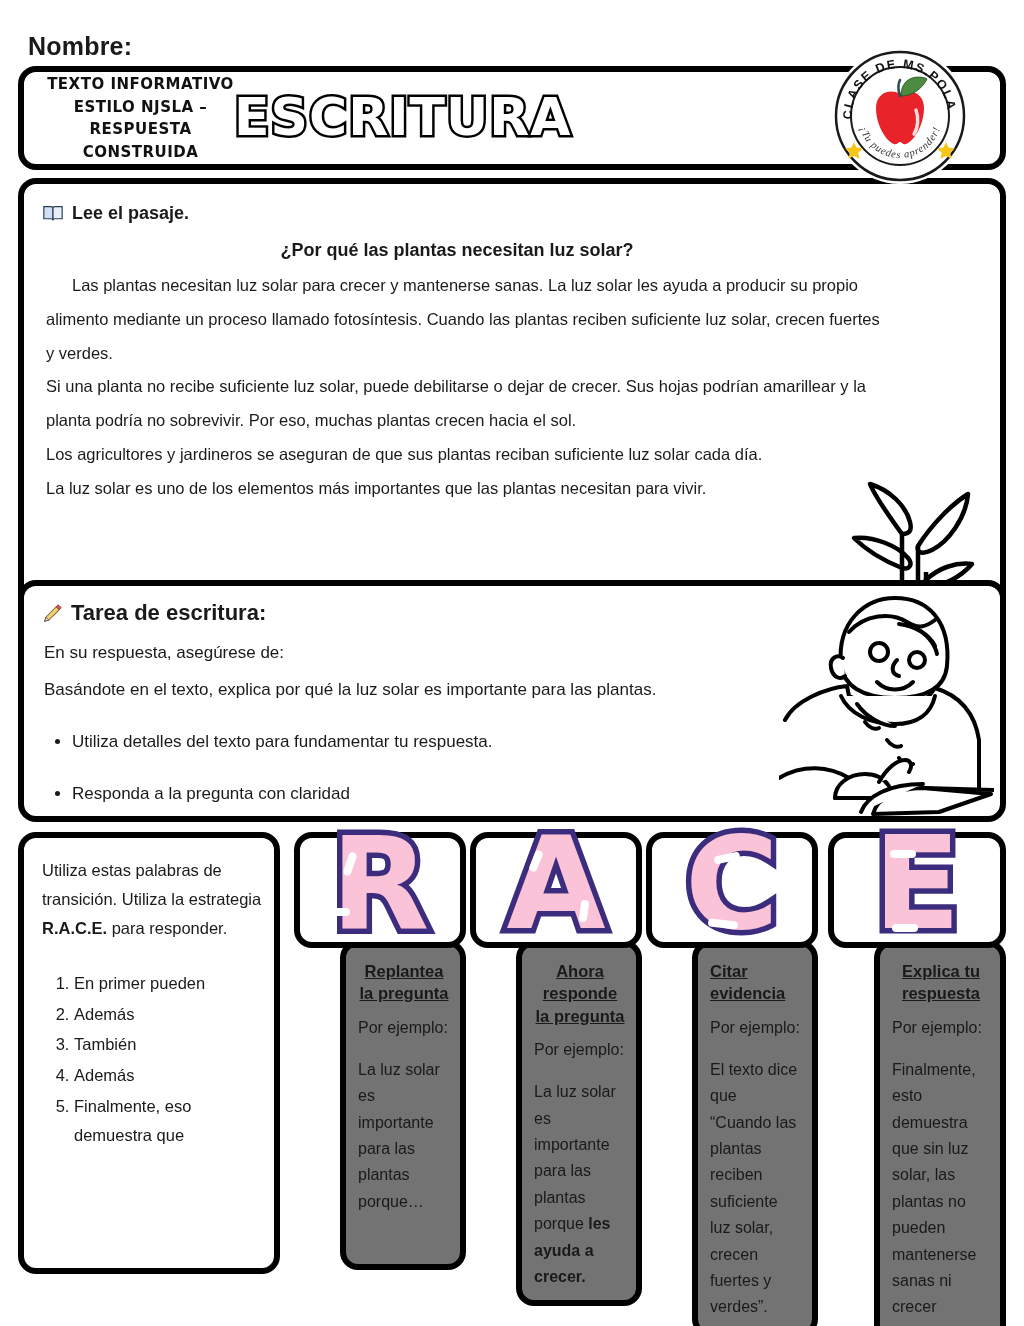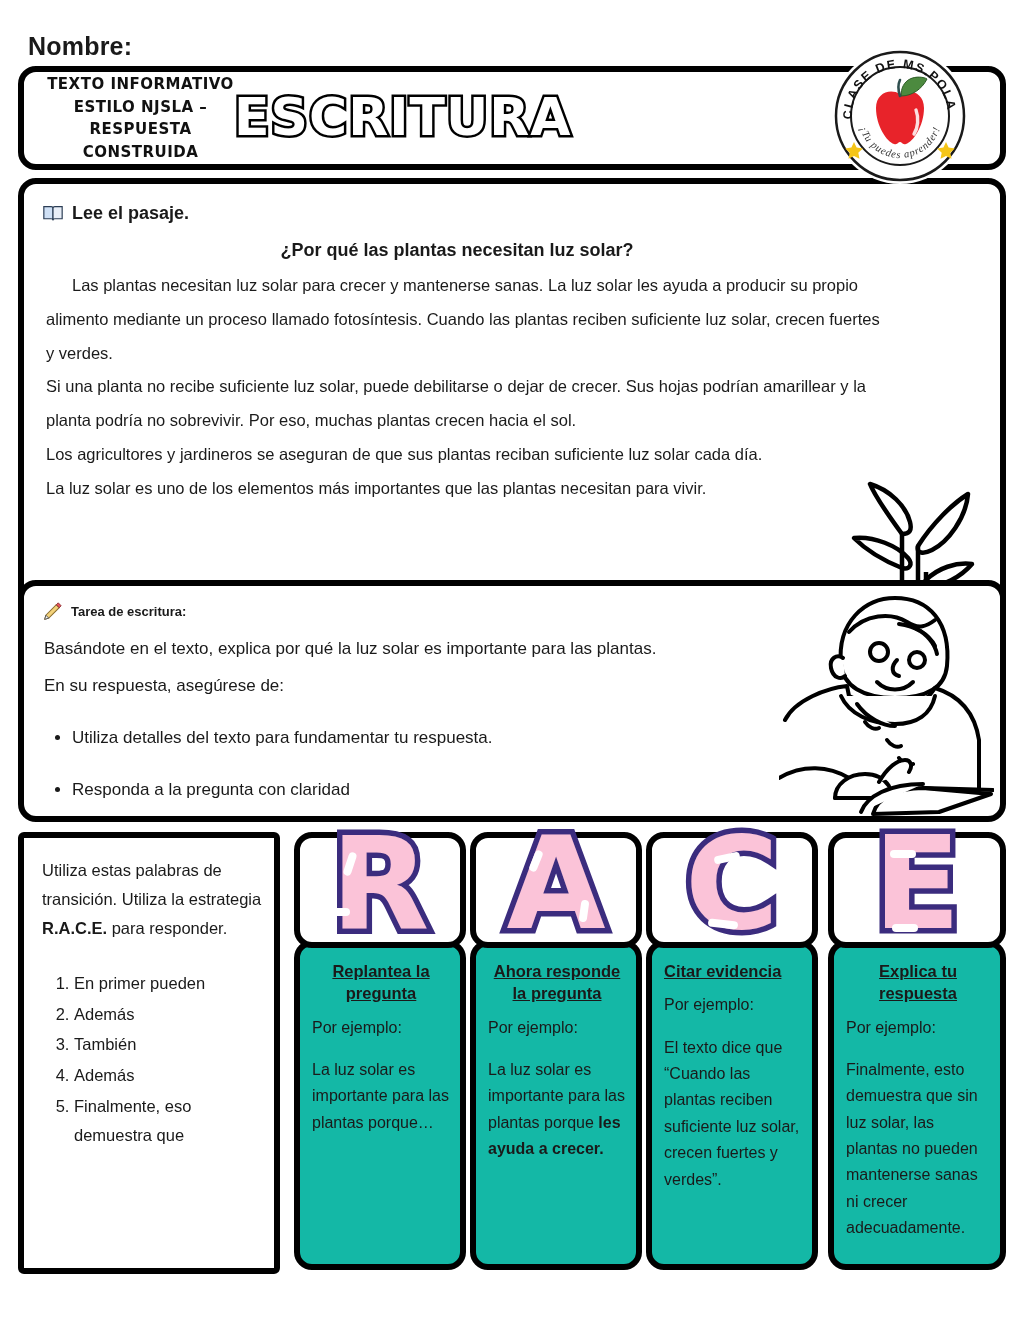--- a/index.html
+++ b/index.html
@@ -80,36 +80,36 @@
   .passage-body p { margin: 0; }
   .passage-body p.indent { text-indent: 26px; }
 
   
   .plant-art { position: absolute; right: 10px; bottom: 0px; }
 
   
   .task-panel { left: 18px; top: 580px; width: 988px; height: 242px; }
   .task-head {
     display: flex; align-items: center; gap: 7px;
-    font-size: 13px; font-weight: bold; padding: 14px 0 0 18px;
+    font-size: 22px; font-weight: bold; padding: 14px 0 0 18px;
   }
   .task-body { padding: 6px 230px 0 20px; font-size: 17px; line-height: 1.95; }
   .task-body p { margin: 4px 0 0 0; }
   .task-list { margin: 6px 0 0 28px; }
   .task-list li { margin: 19px 0; font-size: 17px; }
 
   
   .student-art { position: absolute; right: 6px; top: 6px; }
 
   
   .race-row { position: absolute; left: 18px; top: 832px; width: 988px; height: 442px; }
 
   .transition-panel {
     position: absolute; left: 0; top: 0; width: 262px; height: 442px;
-    border: 6px solid #000; border-radius: 6px; background: #fff;
+    border: 6px solid #000; border-radius: 18px; background: #fff;
     padding: 18px 4px 10px 18px;
   }
   .transition-panel .intro { font-size: 16.5px; line-height: 1.75; }
   .transition-panel ol { margin: 26px 0 0 32px; }
   .transition-panel ol li { font-size: 16.5px; line-height: 1.75; margin-bottom: 2px; }
 
   .race-col { position: absolute; top: 0; width: 172px; }
   .race-col.c1 { left: 276px; }
   .race-col.c2 { left: 452px; }
   .race-col.c3 { left: 628px; }
@@ -129,22 +129,22 @@
     position: relative; top: -6px;
     z-index: 2;
   }
   .letter-box .shine {
     position: absolute; background: #fff; border-radius: 8px; z-index: 3;
     pointer-events: none;
   }
 
   .text-box {
     margin-top: -8px;
-    border: 6px solid #000; border-radius: 18px; background: #14b8a6;
-    min-height: 330px; padding: 14px 10px 10px 12px;
+    border: 6px solid #000; border-radius: 18px; background: #737373;
+    min-height: 330px; padding: 14px 10px 10px 12px; margin-left: 46px;
   }
   .rc-title {
     font-size: 16.5px; font-weight: bold; text-decoration: underline;
     text-align: center; line-height: 1.35; margin-bottom: 10px;
   }
   .c3 .rc-title { text-align: left; }
   .rc-sample { font-size: 16px; line-height: 1.65; }
   .rc-sample p { margin: 0 0 16px 0; }
   .rc-sample p:last-child { margin-bottom: 0; }
   .rc-sample b { font-weight: bold; }
@@ -227,22 +227,22 @@
   <div class="panel task-panel">
     <div class="task-head">
       <svg class="ico" viewBox="0 0 24 24">
         <path d="M3 21l1.2-4.4L15.6 5.2l3.2 3.2L7.4 19.8z" fill="#F3D27A" stroke="#8a6d2f" stroke-width="1.1"></path>
         <path d="M15.6 5.2l2.1-2.1 3.2 3.2-2.1 2.1z" fill="#E8555A" stroke="#8a3034" stroke-width="1"></path>
         <path d="M3 21l1.2-4.4 3.2 3.2z" fill="#f4f4f4" stroke="#555" stroke-width="1"></path>
       </svg>
       <span>Tarea de escritura:</span>
     </div>
     <div class="task-body">
+      <p>En su respuesta, asegúrese de:</p>
       <p>Basándote en el texto, explica por qué la luz solar es importante para las plantas.</p>
-      <p>En su respuesta, asegúrese de:</p>
       <ul class="task-list">
         <li>Utiliza detalles del texto para fundamentar tu respuesta.</li>
         <li>Responda a la pregunta con claridad</li>
         <li>Escribe en oraciones completas</li>
       </ul>
     </div>
 
     <svg class="student-art" width="215" height="225" viewBox="0 0 215 225">
       <g fill="#fff" stroke="#000" stroke-width="4" stroke-linejoin="round" stroke-linecap="round">
         <path d="M62 72 C58 30 86 6 116 6 C150 6 172 30 168 74 C166 94 150 106 116 106 C84 106 64 94 62 72 Z"></path>

